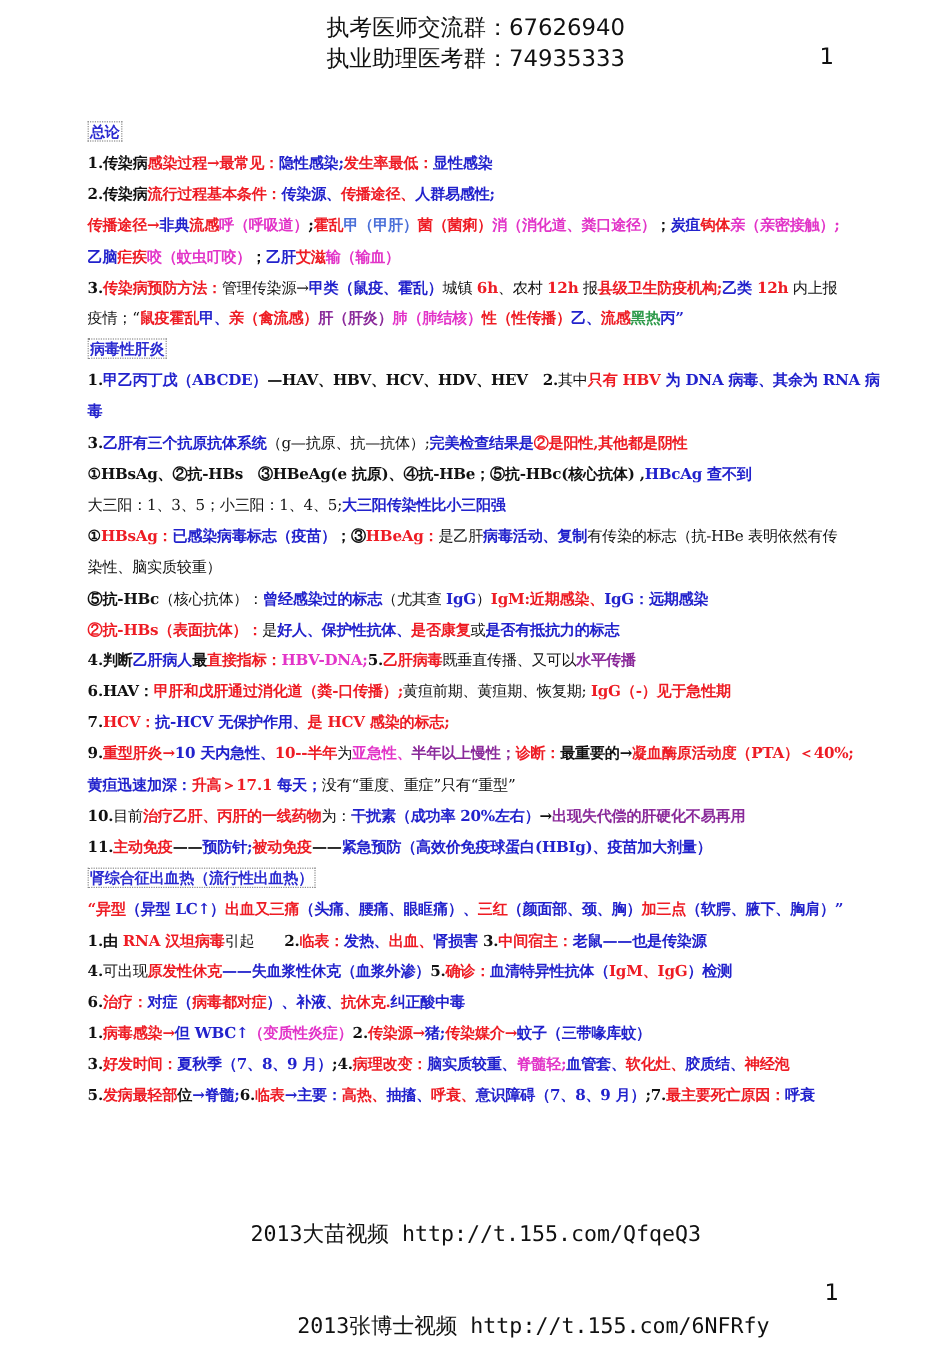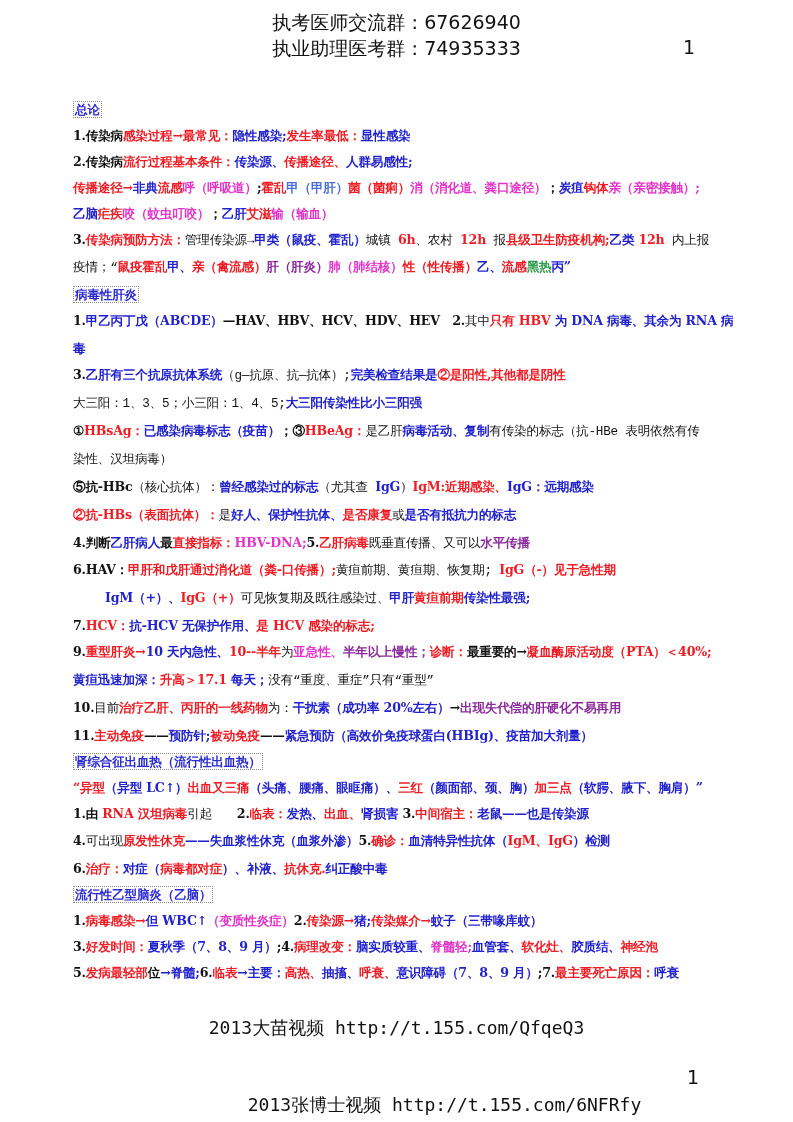--- a/index.html
+++ b/index.html
@@ -14,21 +14,21 @@
   .line { font-size: 12.6px; line-height: 25.9px; white-space: nowrap; font-weight: bold; letter-spacing: -0.2px; }
   .line.indent { padding-left: 32px; }
   .heading span { border: 1px dotted #8a8a8a; color: #2b2bd0; font-weight: bold; padding: 0 1px; }
   .c-k { color: #111111; }
   .c-r { color: #ee1c24; }
   .c-b { color: #2222cc; }
   .c-lb { color: #4a6fd8; }
   .c-m { color: #e234c8; }
   .c-p { color: #8a2a9a; }
   .c-g { color: #2e9a4a; text-align: right; }
-  .n { font-weight: normal; font-family: Liberation Mono, monospace; }
+  .n { font-weight: normal; }
   .footer { position: absolute; left: 0; width: 793px; text-align: center;
             font-family: "DejaVu Sans Mono", "Liberation Mono", monospace; font-size: 18px; color:#111; }
   .f1 { top: 1016px; }
   .f2 { top: 1093px; margin-left: 48px; }
   .pgnum-bot { position: absolute; top: 1066px; left: 687px; font-family: "DejaVu Sans", sans-serif; font-size: 19px; color:#111; }
 </style>
 </head>
 <body>
 
 <div class="hdr hdr1">执考医师交流群：67626940</div>
@@ -40,39 +40,38 @@
     <div class="line"><span class="c-k">1.传染病</span><span class="c-r">感染过程→最常见：</span><span class="c-b">隐性感染;</span><span class="c-r">发生率最低：</span><span class="c-b">显性感染</span></div>
     <div class="line"><span class="c-k">2.传染病</span><span class="c-r">流行过程基本条件：</span><span class="c-b">传染源、</span><span class="c-r">传播途径、</span><span class="c-b">人群易感性;</span></div>
     <div class="line"><span class="c-r">传播途径→</span><span class="c-b">非典</span><span class="c-r">流感</span><span class="c-m">呼（呼吸道）</span><span class="c-k">;</span><span class="c-r">霍乱</span><span class="c-lb">甲（甲肝）</span><span class="c-r">菌（菌痢）</span><span class="c-m">消（消化道、粪口途径）</span><span class="c-k">；</span><span class="c-b">炭疽</span><span class="c-r">钩体</span><span class="c-m">亲（亲密接触）;</span></div>
     <div class="line"><span class="c-b">乙脑</span><span class="c-r">疟疾</span><span class="c-m">咬（蚊虫叮咬）</span><span class="c-k">；</span><span class="c-b">乙肝</span><span class="c-r">艾滋</span><span class="c-m">输（输血）</span></div>
     <div class="line"><span class="c-k">3.</span><span class="c-r">传染病预防方法：</span><span class="c-k n">管理传染源→</span><span class="c-b">甲类（鼠疫、霍乱）</span><span class="c-k n">城镇 </span><span class="c-r">6h</span><span class="c-k n">、农村 </span><span class="c-r">12h</span><span class="c-k n"> 报</span><span class="c-r">县级卫生防疫机构;</span><span class="c-b">乙类 </span><span class="c-r">12h</span><span class="c-k n"> 内上报</span></div>
     <div class="line"><span class="c-k n">疫情；“</span><span class="c-r">鼠疫霍乱</span><span class="c-b">甲、</span><span class="c-r">亲（禽流感）</span><span class="c-p">肝（肝炎）</span><span class="c-m">肺（肺结核）</span><span class="c-r">性（性传播）</span><span class="c-b">乙、</span><span class="c-r">流感</span><span class="c-g">黑热</span><span class="c-b">丙”</span></div>
     <div class="line heading"><span class="c-b">病毒性肝炎</span></div>
     <div class="line"><span class="c-k">1.</span><span class="c-b">甲乙丙丁戊（ABCDE）</span><span class="c-k">—HAV、HBV、HCV、HDV、HEV　2.</span><span class="c-k n">其中</span><span class="c-r">只有 HBV</span><span class="c-b"> 为 DNA 病毒、其余为 RNA 病</span></div>
     <div class="line"><span class="c-b">毒</span></div>
     <div class="line"><span class="c-k">3.</span><span class="c-b">乙肝有三个抗原抗体系统</span><span class="c-k n">（g—抗原、抗—抗体）;</span><span class="c-b">完美检查结果是</span><span class="c-r">②是阳性,其他都是阴性</span></div>
+    <div class="line"><span class="c-k">①HBsAg、②抗-HBs　③HBeAg(e 抗原)、④抗-HBe；⑤抗-HBc(核心抗体) ,</span><span class="c-b">HBcAg 查不到</span></div>
     <div class="line"><span class="c-k n">大三阳：1、3、5；小三阳：1、4、5;</span><span class="c-b">大三阳传染性比小三阳强</span></div>
     <div class="line"><span class="c-k">①</span><span class="c-r">HBsAg：</span><span class="c-b">已感染病毒标志（疫苗）</span><span class="c-k">；③</span><span class="c-r">HBeAg：</span><span class="c-k n">是乙肝</span><span class="c-b">病毒活动、复制</span><span class="c-k n">有传染的标志（抗-HBe 表明依然有传</span></div>
-    <div class="line"><span class="c-k n">染性、汉坦病毒）</span></div>
+    <div class="line"><span class="c-k n">染性、脑实质较重）</span></div>
     <div class="line"><span class="c-k">⑤抗-HBc</span><span class="c-k n">（核心抗体）：</span><span class="c-b">曾经感染过的标志</span><span class="c-k n">（尤其查 </span><span class="c-b">IgG</span><span class="c-k n">）</span><span class="c-r">IgM:近期感染、</span><span class="c-b">IgG：远期感染</span></div>
     <div class="line"><span class="c-r">②抗-HBs（表面抗体）：</span><span class="c-k n">是</span><span class="c-b">好人、保护性抗体、</span><span class="c-r">是否康复</span><span class="c-k n">或</span><span class="c-b">是否有抵抗力的标志</span></div>
     <div class="line"><span class="c-k">4.判断</span><span class="c-b">乙肝病人</span><span class="c-k">最</span><span class="c-r">直接指标：</span><span class="c-m">HBV-DNA;</span><span class="c-k">5.</span><span class="c-r">乙肝病毒</span><span class="c-k n">既垂直传播、又可以</span><span class="c-p">水平传播</span></div>
     <div class="line"><span class="c-k">6.HAV：</span><span class="c-r">甲肝和</span><span class="c-k n"></span><span class="c-r">戊肝通过消化道（粪-口传播）;</span><span class="c-k n">黄疸前期、黄疸期、恢复期; </span><span class="c-r">IgG（-）见于急性期</span></div>
-    <div class="line indent"><span class="c-b">IgM（+）、</span><span class="c-r">IgG（+）</span><span class="c-k n">可见恢复期及既往感染过、</span><span class="c-b">甲肝</span><span class="c-r">黄疸前期</span><span class="c-b">传染性最强;</span></div>
     <div class="line"><span class="c-k">7.</span><span class="c-r">HCV：</span><span class="c-b">抗-HCV 无保护作用、</span><span class="c-r">是 HCV 感染的标志;</span></div>
     <div class="line"><span class="c-k">9.</span><span class="c-r">重型肝炎→</span><span class="c-b">10 天内急性、</span><span class="c-r">10--半年</span><span class="c-k n">为</span><span class="c-m">亚急性、</span><span class="c-p">半年以上慢性；</span><span class="c-r">诊断：</span><span class="c-k">最重要的→</span><span class="c-r">凝血酶原活动度（PTA）＜40%;</span></div>
     <div class="line"><span class="c-b">黄疸迅速加深：</span><span class="c-r">升高＞17.1</span><span class="c-b"> 每天；</span><span class="c-k n">没有“重度、重症”只有“重型”</span></div>
     <div class="line"><span class="c-k">10.</span><span class="c-k n">目前</span><span class="c-r">治疗乙肝、丙肝的一线药物</span><span class="c-k n">为：</span><span class="c-b">干扰素（成功率 20%左右）</span><span class="c-k">→</span><span class="c-p">出现失代偿的肝硬化不易再用</span></div>
     <div class="line"><span class="c-k">11.</span><span class="c-r">主动免疫</span><span class="c-k">——</span><span class="c-b">预防针;</span><span class="c-r">被动免疫</span><span class="c-k">——</span><span class="c-b">紧急预防（高效价免疫球蛋白(HBIg)、疫苗加大剂量）</span></div>
     <div class="line heading"><span class="c-b">肾综合征出血热（流行性出血热）</span></div>
     <div class="line"><span class="c-r">“异型</span><span class="c-b">（异型 LC↑）</span><span class="c-r">出血又三痛</span><span class="c-b">（头痛、腰痛、眼眶痛）、</span><span class="c-r">三红</span><span class="c-b">（颜面部、颈、胸）</span><span class="c-r">加三点</span><span class="c-b">（软腭、腋下、胸肩）”</span></div>
     <div class="line"><span class="c-k">1.由 </span><span class="c-r">RNA 汉坦病毒</span><span class="c-k n">引起　　</span><span class="c-k">2.</span><span class="c-r">临表：</span><span class="c-b">发热、</span><span class="c-r">出血、</span><span class="c-b">肾损害 </span><span class="c-k">3.</span><span class="c-r">中间宿主：</span><span class="c-b">老鼠——也是传染源</span></div>
     <div class="line"><span class="c-k">4.</span><span class="c-k n">可出现</span><span class="c-r">原发性休克</span><span class="c-b">——失血浆性休克（血浆外渗）</span><span class="c-k">5.</span><span class="c-r">确诊：</span><span class="c-b">血清特异性抗体（</span><span class="c-r">IgM、IgG</span><span class="c-b">）检测</span></div>
     <div class="line"><span class="c-k">6.</span><span class="c-r">治疗：</span><span class="c-b">对症（</span><span class="c-r">病毒都对症</span><span class="c-b">）、补液、</span><span class="c-r">抗休克.</span><span class="c-b">纠正酸中毒</span></div>
-    <div class="line heading"><span class="c-b">流行性乙型脑炎（乙脑）</span></div>
     <div class="line"><span class="c-k">1.</span><span class="c-r">病毒感染→</span><span class="c-b">但 WBC↑</span><span class="c-m">（变质性炎症）</span><span class="c-k">2.</span><span class="c-r">传染源→</span><span class="c-b">猪;</span><span class="c-r">传染媒介→</span><span class="c-b">蚊子（三带喙库蚊）</span></div>
     <div class="line"><span class="c-k">3.</span><span class="c-r">好发时间：</span><span class="c-b">夏秋季（7、8、9 月）</span><span class="c-k">;4.</span><span class="c-r">病理改变：</span><span class="c-b">脑实质较重、</span><span class="c-m">脊髓轻;</span><span class="c-b">血管套、</span><span class="c-r">软化灶、</span><span class="c-b">胶质结、</span><span class="c-r">神经泡</span></div>
     <div class="line"><span class="c-k">5.</span><span class="c-r">发病最轻部</span><span class="c-k">位</span><span class="c-b">→脊髓;</span><span class="c-k">6.</span><span class="c-r">临表</span><span class="c-b">→主要：</span><span class="c-r">高热、</span><span class="c-b">抽搐、</span><span class="c-r">呼衰、</span><span class="c-b">意识障碍（7、8、9 月）</span><span class="c-k">;7.</span><span class="c-r">最主要死亡原因：</span><span class="c-b">呼衰</span></div>
   </div>
 
 <div class="footer f1">2013大苗视频 http://t.155.com/QfqeQ3</div>
 <div class="footer f2">2013张博士视频 http://t.155.com/6NFRfy</div>
 <div class="pgnum-bot">1</div>
 
 </body></html>

